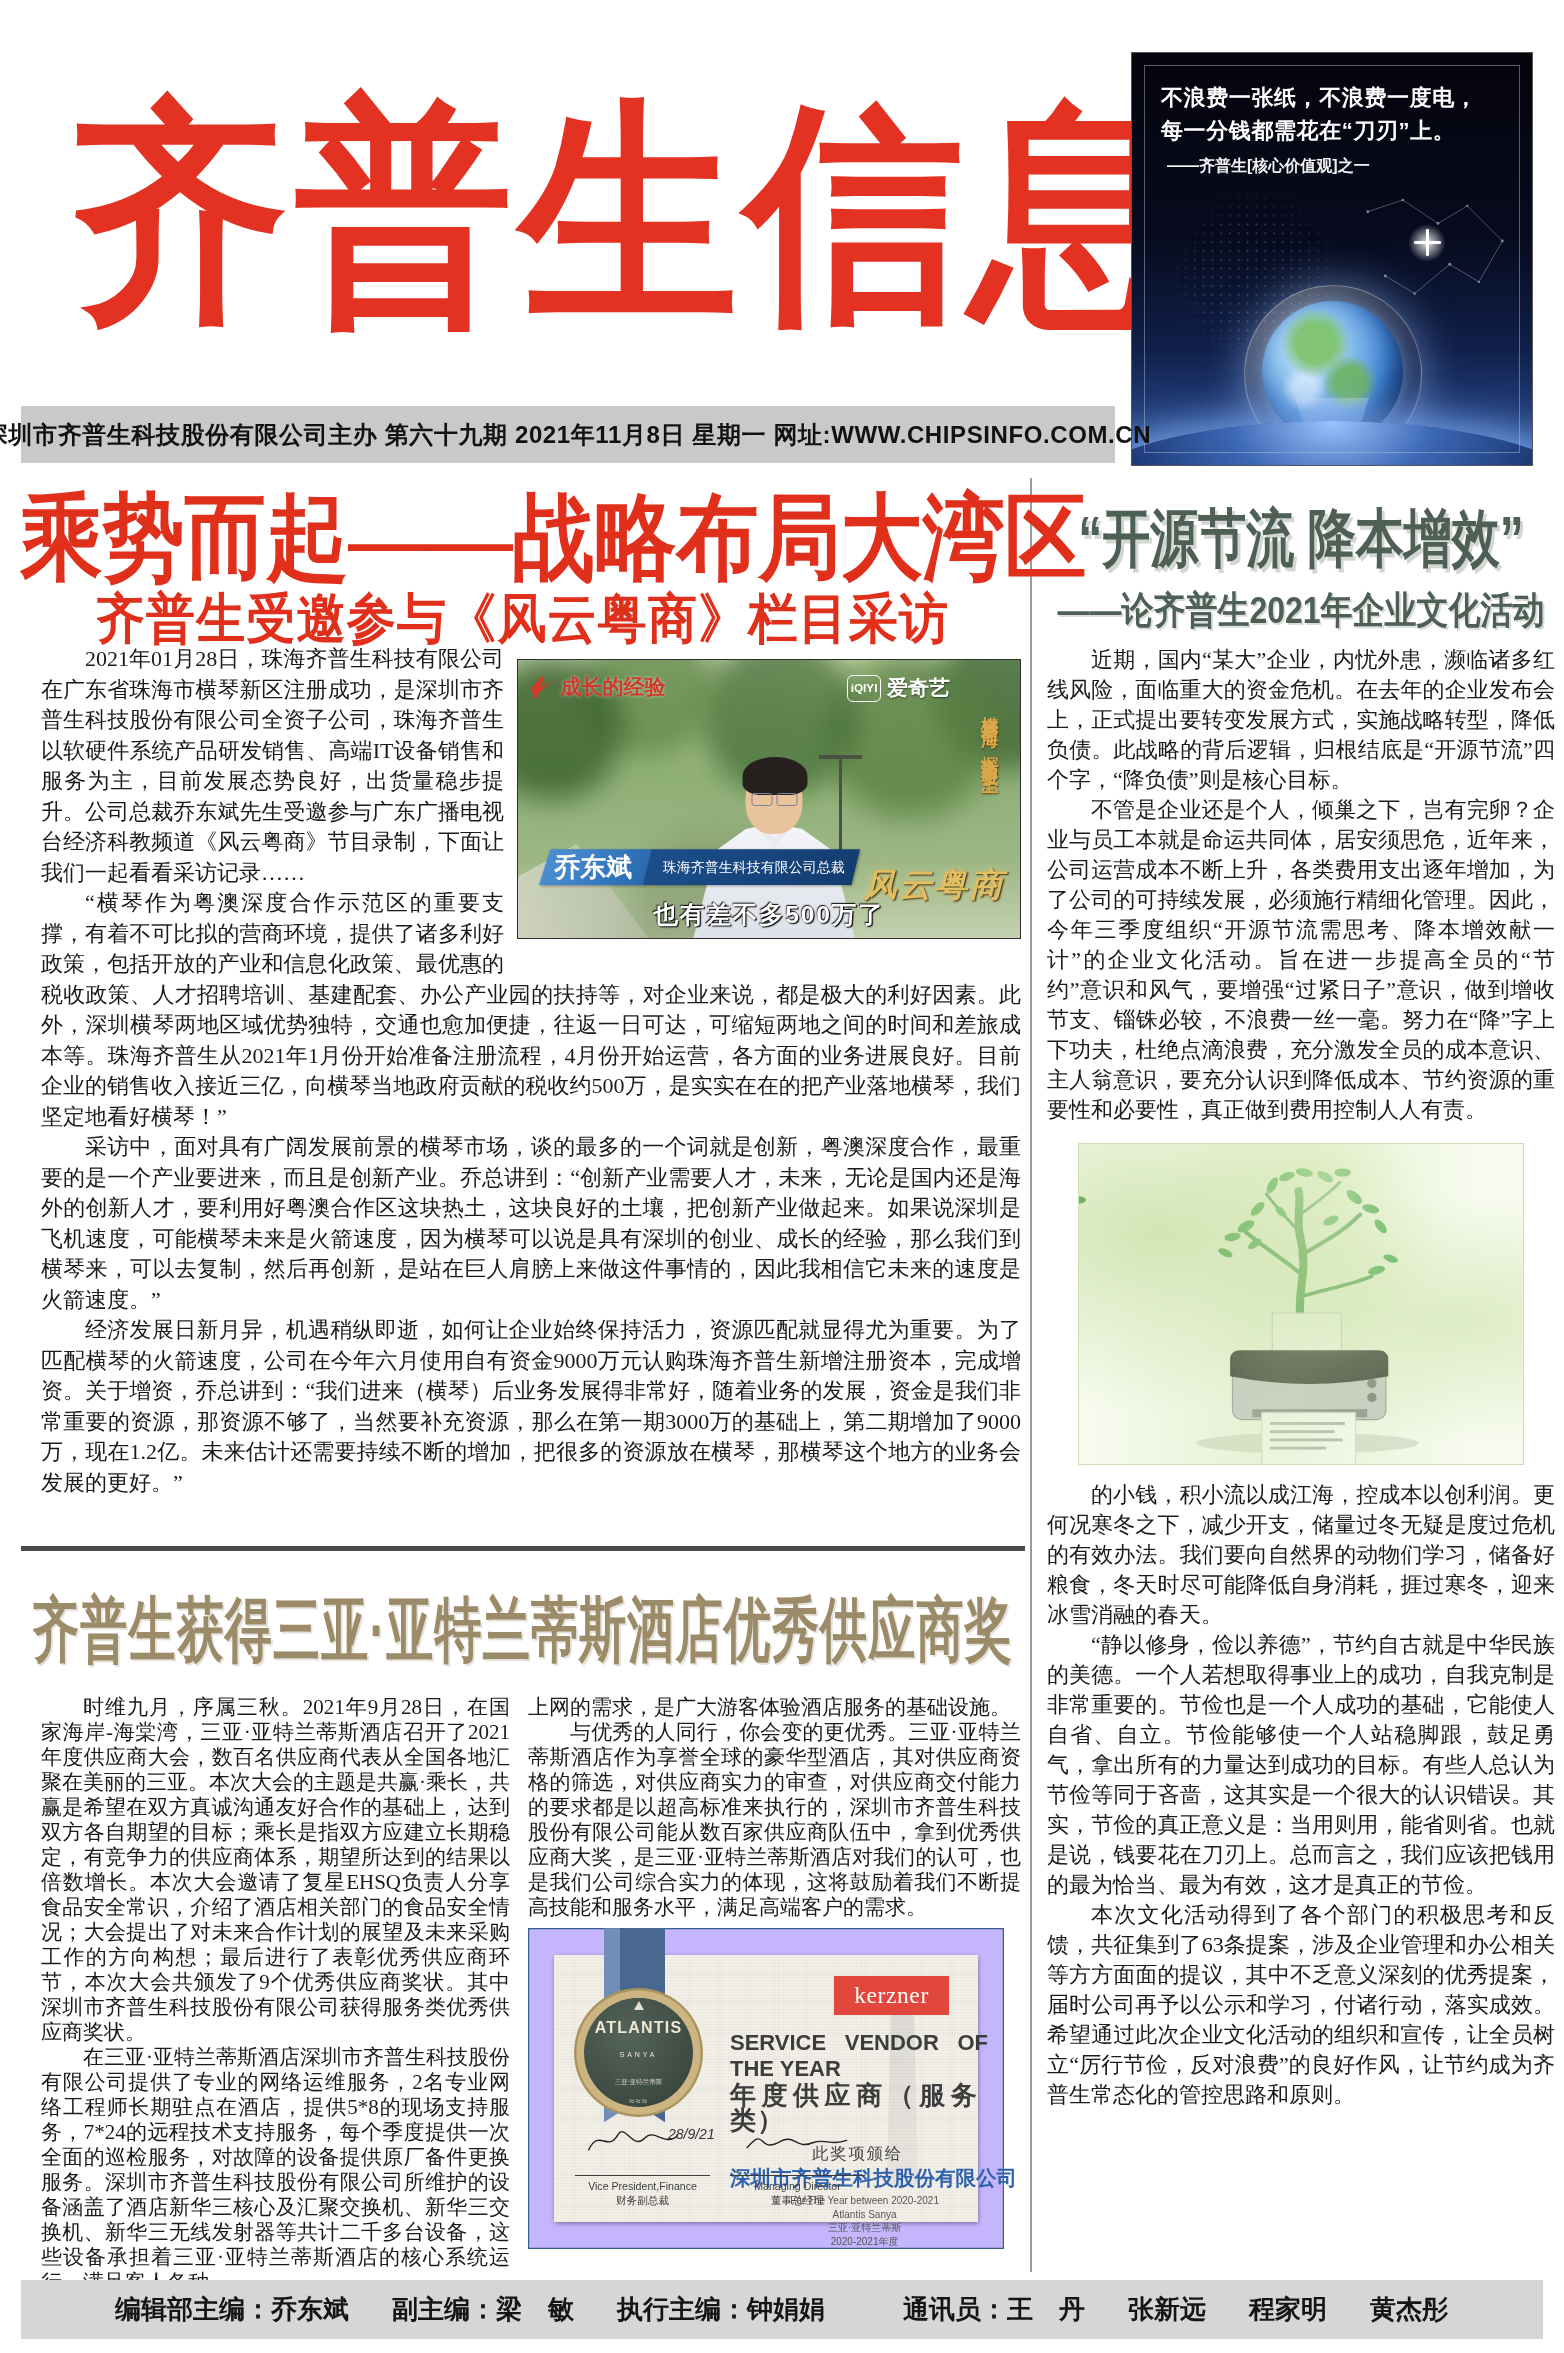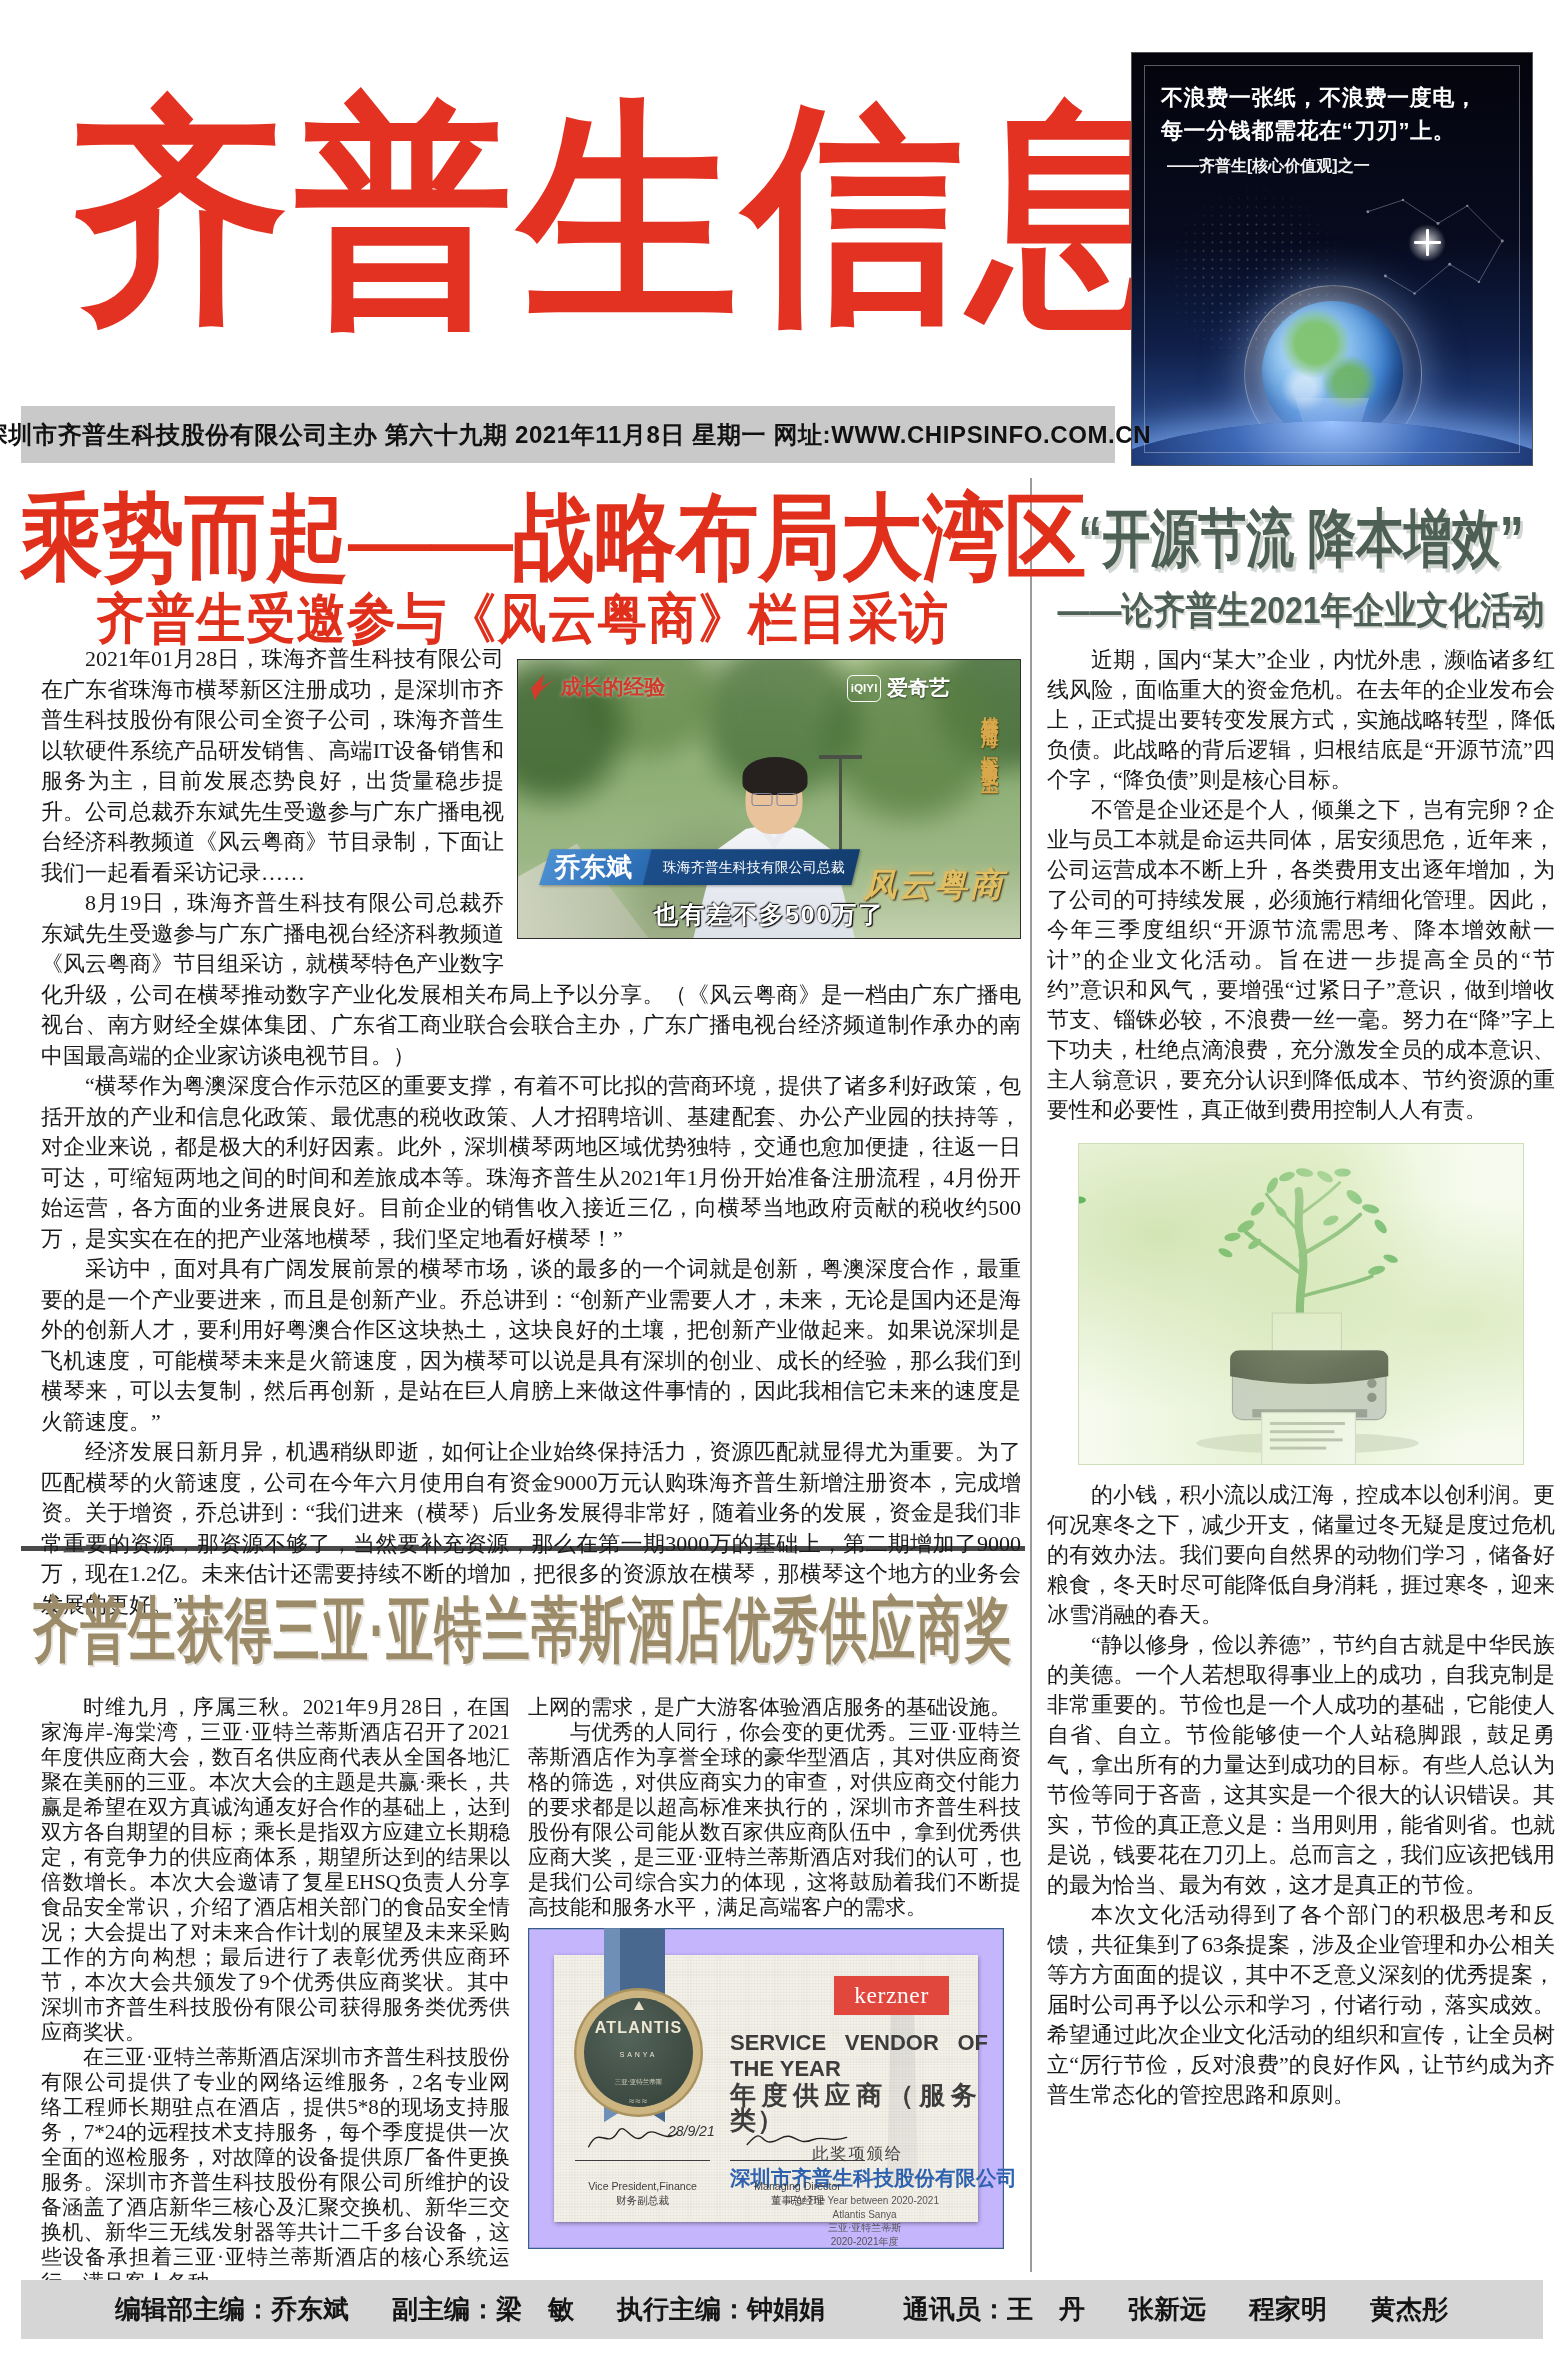--- a/index.html
+++ b/index.html
@@ -192,21 +192,21 @@
   .cert-title-cn{position:absolute;left:176px;top:128px;color:#3c3c3c;font-weight:bold;font-size:26px;
     letter-spacing:1.2px;}
   .cert-presented{position:absolute;left:258px;top:186px;color:#444;font-size:16.4px;letter-spacing:1.8px;}
   .cert-recipient{position:absolute;left:176px;top:211px;width:252px;text-align:center;color:#2f62ae;
     font-weight:bold;font-size:20.5px;white-space:nowrap;}
   .cert-period{position:absolute;right:39px;top:239px;text-align:center;color:#555;
     font-family:"Liberation Sans",sans-serif;font-size:10px;line-height:13.5px;}
   .cert-sig{position:absolute;bottom:15.2px;width:135px;text-align:center;color:#3d3d3d;
     font-family:"Liberation Sans",sans-serif;font-size:10.6px;line-height:14px;}
   .cert-sig.s1{left:21px;} .cert-sig.s2{left:176px;}
-  .cert-sig .line{border-top:1.2px solid #3d3d3d;margin-top:6px;padding-top:18px;text-align:center;}
+  .cert-sig .line{border-top:1.2px solid #3d3d3d;margin-top:18px;padding-top:3px;text-align:center;}
   .cert-sig .date{position:absolute;right:-4.7px;top:3.5px;font-style:italic;font-size:14px;color:#333;}
   .cert-tower{position:absolute;right:43px;top:35px;width:65px;height:194px;opacity:.28;filter:blur(0.6px);
     background:linear-gradient(180deg,rgba(120,120,125,.6),rgba(150,150,155,.35));
     clip-path:polygon(42% 0,58% 0,68% 12%,74% 100%,26% 100%,32% 12%);}
 
   
   .footer-bar{position:absolute;left:20.5px;top:2280px;width:1522px;height:59px;background:#d6d6d6;
     display:flex;align-items:center;justify-content:center;gap:43px;}
   .footer-bar span{font-family:"Liberation Sans","DejaVu Sans",sans-serif;font-weight:bold;
     font-size:26px;color:#141414;white-space:nowrap;}
@@ -289,21 +289,20 @@
       </div>
       <div class="ov-vertical">横琴与前海，探访南粤『热土』</div>
       <div class="ov-name">
         <div class="nm">乔东斌</div>
         <div class="ti">珠海齐普生科技有限公司总裁</div>
       </div>
       <div class="ov-subtitle">也有差不多500万了</div>
       <div class="ov-show">风云粤商</div>
     </div>
     <p>2021年01月28日，珠海齐普生科技有限公司在广东省珠海市横琴新区注册成功，是深圳市齐普生科技股份有限公司全资子公司，珠海齐普生以软硬件系统产品研发销售、高端IT设备销售和服务为主，目前发展态势良好，出货量稳步提升。公司总裁乔东斌先生受邀参与广东广播电视台经济科教频道《风云粤商》节目录制，下面让我们一起看看采访记录……</p>
-    <p>8月19日，珠海齐普生科技有限公司总裁乔东斌先生受邀参与广东广播电视台经济科教频道《风云粤商》节目组采访，就横琴特色产业数字化升级，公司在横琴推动数字产业化发展相关布局上予以分享。（《风云粤商》是一档由广东广播电视台、南方财经全媒体集团、广东省工商业联合会联合主办，广东广播电视台经济频道制作承办的南中国最高端的企业家访谈电视节目。）</p>
     <p>“横琴作为粤澳深度合作示范区的重要支撑，有着不可比拟的营商环境，提供了诸多利好政策，包括开放的产业和信息化政策、最优惠的税收政策、人才招聘培训、基建配套、办公产业园的扶持等，对企业来说，都是极大的利好因素。此外，深圳横琴两地区域优势独特，交通也愈加便捷，往返一日可达，可缩短两地之间的时间和差旅成本等。珠海齐普生从2021年1月份开始准备注册流程，4月份开始运营，各方面的业务进展良好。目前企业的销售收入接近三亿，向横琴当地政府贡献的税收约500万，是实实在在的把产业落地横琴，我们坚定地看好横琴！”</p>
     <p>采访中，面对具有广阔发展前景的横琴市场，谈的最多的一个词就是创新，粤澳深度合作，最重要的是一个产业要进来，而且是创新产业。乔总讲到：“创新产业需要人才，未来，无论是国内还是海外的创新人才，要利用好粤澳合作区这块热土，这块良好的土壤，把创新产业做起来。如果说深圳是飞机速度，可能横琴未来是火箭速度，因为横琴可以说是具有深圳的创业、成长的经验，那么我们到横琴来，可以去复制，然后再创新，是站在巨人肩膀上来做这件事情的，因此我相信它未来的速度是火箭速度。”</p>
     <p>经济发展日新月异，机遇稍纵即逝，如何让企业始终保持活力，资源匹配就显得尤为重要。为了匹配横琴的火箭速度，公司在今年六月使用自有资金9000万元认购珠海齐普生新增注册资本，完成增资。关于增资，乔总讲到：“我们进来（横琴）后业务发展得非常好，随着业务的发展，资金是我们非常重要的资源，那资源不够了，当然要补充资源，那么在第一期3000万的基础上，第二期增加了9000万，现在1.2亿。未来估计还需要持续不断的增加，把很多的资源放在横琴，那横琴这个地方的业务会发展的更好。”</p>
   </div>
 
   <div class="right-headline">“开源节流 降本增效”</div>
   <div class="right-subheadline">——论齐普生2021年企业文化活动</div>
 
   <div class="right-body">
     <p>近期，国内“某大”企业，内忧外患，濒临诸多红线风险，面临重大的资金危机。在去年的企业发布会上，正式提出要转变发展方式，实施战略转型，降低负债。此战略的背后逻辑，归根结底是“开源节流”四个字，“降负债”则是核心目标。</p>

